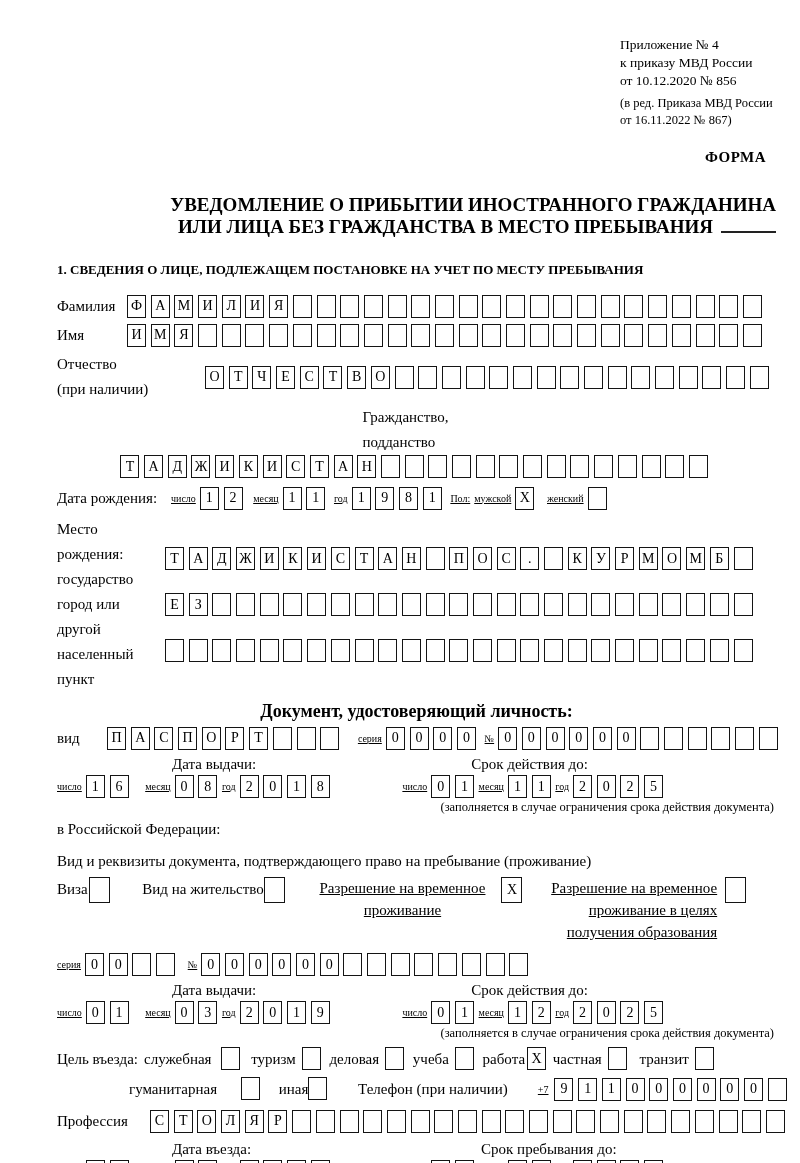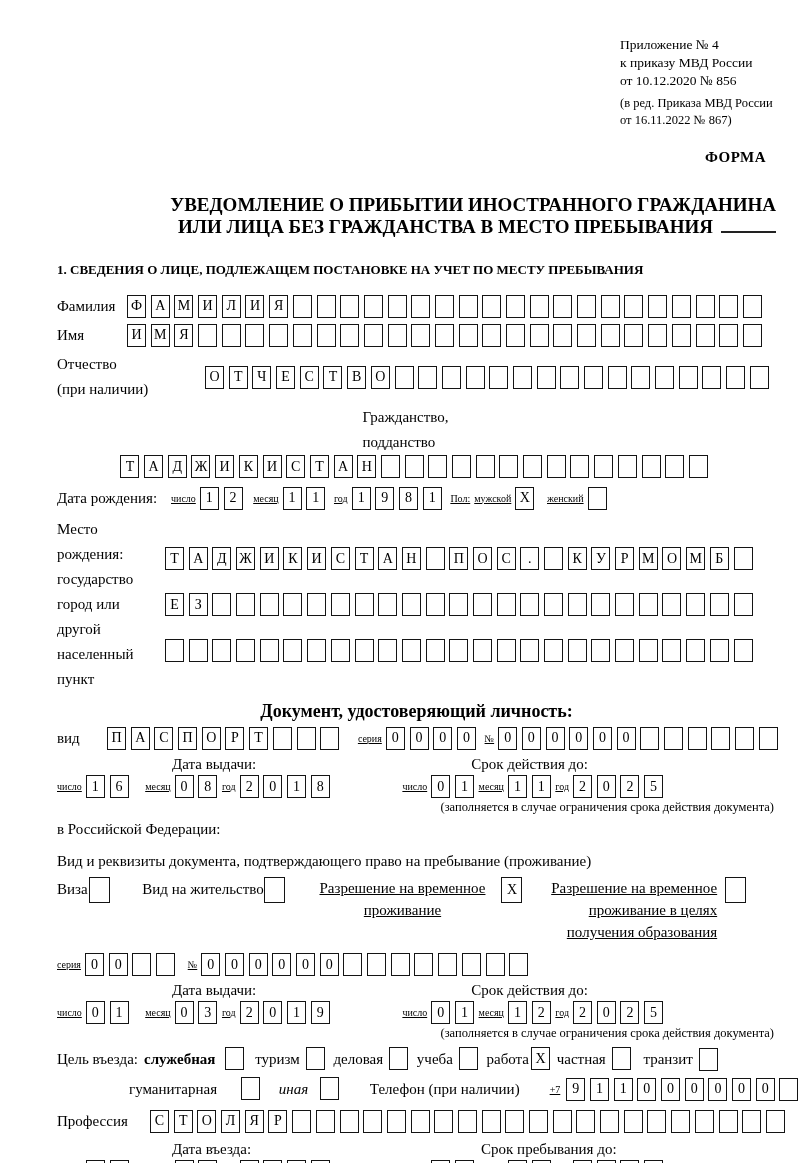--- a/index.html
+++ b/index.html
@@ -500,21 +500,21 @@
           <span class="cell">0</span>
           <span class="cell">2</span>
           <span class="cell">5</span>
         </span>
     </span>
   </div>
   <div class="note">(заполняется в случае ограничения срока действия документа)</div>
 
   <div class="frow" style="margin-top:6px;align-items:center;">
     <span class="lbl">Цель въезда:</span>
-    <span class="opt" style="margin-left:6px;font-weight:bold;">
+    <span class="opt" style="margin-left:6px;">
         <span class="olbl" style="margin-right:10px;">служебная</span>
         <span class="cells">
           <span class="cell"></span>
         </span>
       </span>
     <span class="opt" style="margin-left:6px;">
         <span class="olbl">туризм</span>
         <span class="cells">
           <span class="cell"></span>
         </span>
@@ -536,36 +536,36 @@
         <span class="cells">
           <span class="cell">X</span>
         </span>
       </span>
     <span class="opt" style="margin-left:2px;">
         <span class="olbl">частная</span>
         <span class="cells">
           <span class="cell"></span>
         </span>
       </span>
-    <span class="opt" style="margin-left:8px;align-items:center;">
+    <span class="opt" style="margin-left:8px;">
         <span class="olbl">транзит</span>
         <span class="cells">
           <span class="cell"></span>
         </span>
       </span>
   </div>
   <div class="frow" style="margin-top:6px;align-items:center;margin-left:72px;">
     <span class="opt">
         <span class="olbl" style="margin-right:24px;">гуманитарная</span>
         <span class="cells">
           <span class="cell"></span>
         </span>
       </span>
     <span class="opt" style="margin-left:14px;">
-        <span class="olbl" style="margin-right:12px;font-style:italic;">иная</span>
+        <span class="olbl" style="margin-right:0;">иная</span>
         <span class="cells">
           <span class="cell"></span>
         </span>
       </span>
     <span class="lbl" style="margin-left:26px;">Телефон (при наличии)</span>
     <span class="dlbl" style="margin-left:30px;margin-right:6px;">+7</span>
     <span class="cells">
         <span class="cell">9</span>
         <span class="cell">1</span>
         <span class="cell">1</span>

